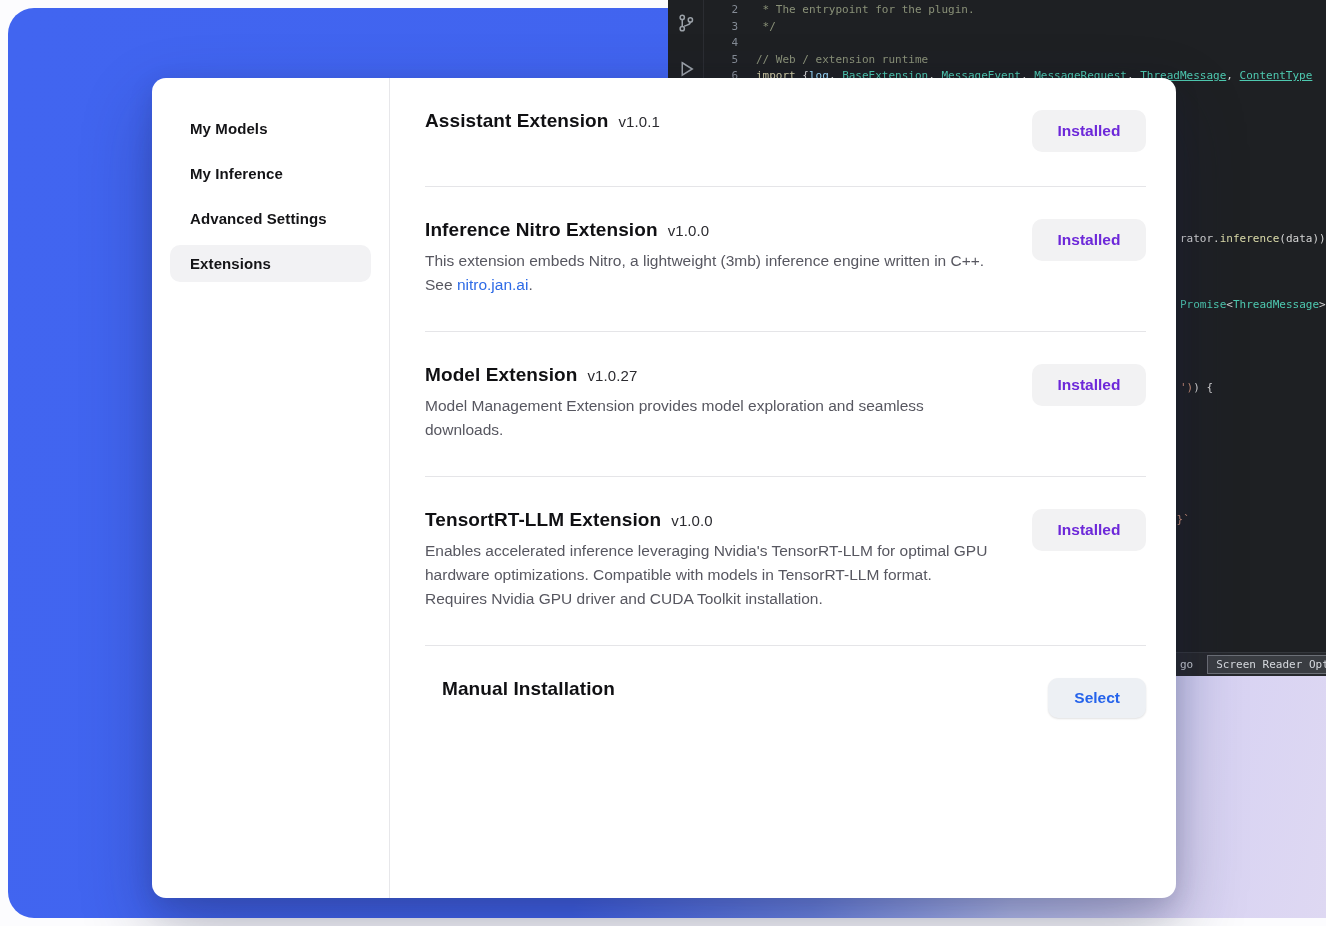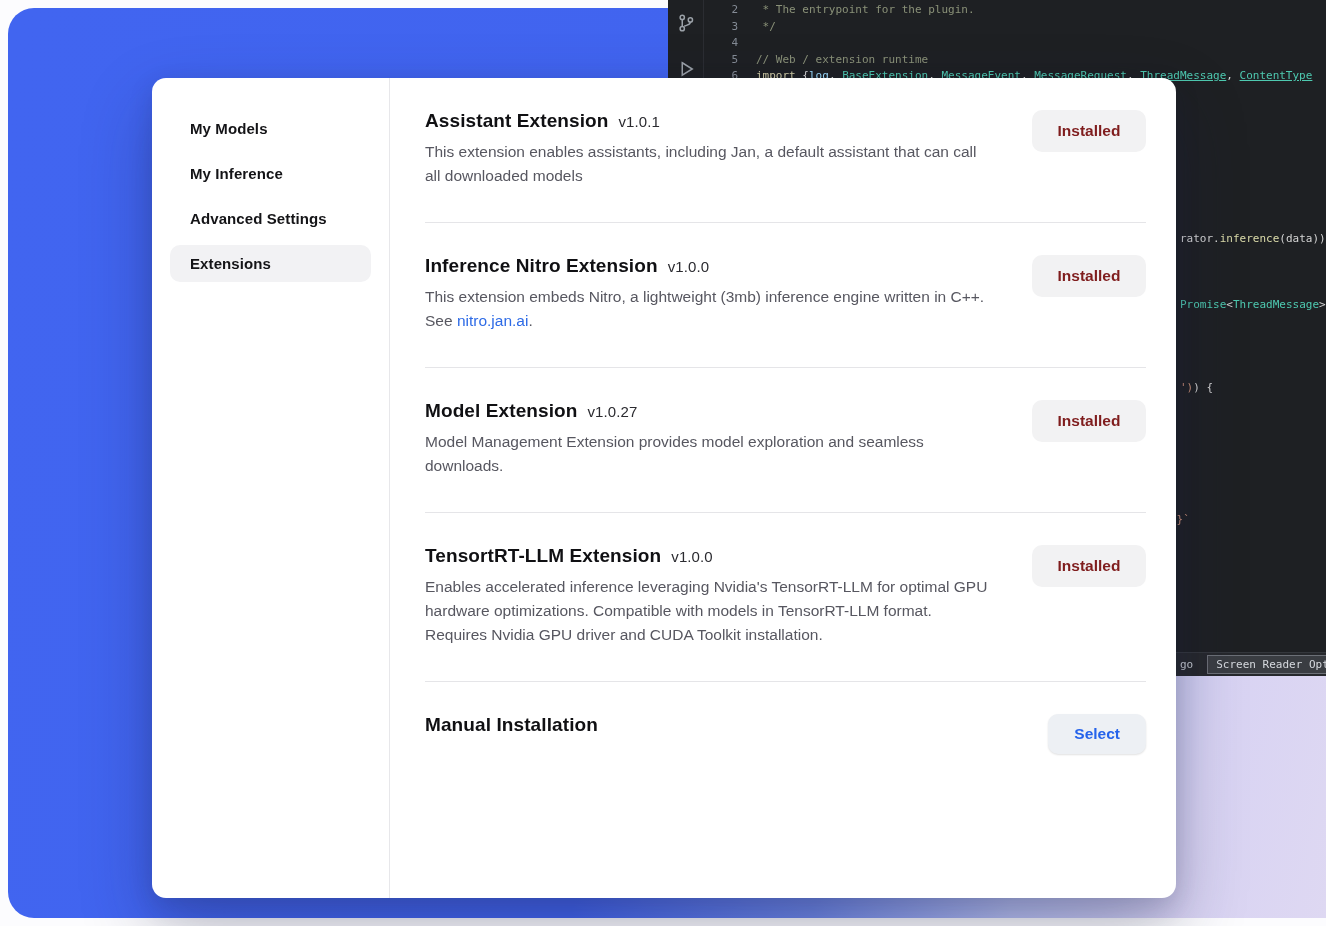--- a/index.html
+++ b/index.html
@@ -62,30 +62,30 @@
     padding:10px 20px; border-radius:10px; font-size:15px; font-weight:700;
     color:#141417; margin-bottom:8px; cursor:pointer; letter-spacing:.1px;
   }
   .side-item.active { background:#f2f2f4; }
 
   .content { flex:1; padding:0 30px 0 35px; }
   .row {
     display:flex; justify-content:space-between; align-items:flex-start;
     padding:32px 0 34px; border-bottom:1px solid #e5e5e8;
   }
-  .row:last-child { border-bottom:none; padding-bottom:0; }
+  .row:last-child { border-bottom:none; padding-bottom:0;margin-left:17px; }
   .row-title { font-size:19px; font-weight:700; color:#101013; display:flex; align-items:baseline; gap:10px; letter-spacing:.1px; }
   .ver { font-size:15px; font-weight:400; color:#2b2b30;text-align:center; }
   .row-desc { margin-top:8px; font-size:15.5px; line-height:24px; color:#575760; max-width:570px; }
   .link { color:#2e6be6; cursor:pointer; }
   .btn {
     border:none; border-radius:10px; font-family:inherit; font-size:15.5px;
     font-weight:600; padding:12px 22px; flex:0 0 auto;
   }
-  .btn.installed { background:#f2f2f3; color:#7f1d1d; min-width:114px; text-align:center; cursor:default; }
+  .btn.installed { background:#f2f2f3; color:#6d28d9; min-width:114px; text-align:center; cursor:default; }
   .btn.select { background:#edf0f4; color:#2563eb; font-weight:700; padding:11px 26px; cursor:pointer; box-shadow:0 1px 2px rgba(0,0,0,.12); }
 </style>
 </head>
 <body>
 
 <div class="stage">
 
   <div class="wallpaper"></div>
 
   <div class="editor">
@@ -135,21 +135,20 @@
     </aside>
 
     <main class="content">
 
       <section class="row">
         <div class="row-text">
           <h3 class="row-title">
             <span>Assistant Extension</span>
             <span class="ver">v1.0.1</span>
           </h3>
-          <p class="row-desc">This extension enables assistants, including Jan, a default assistant that can call all downloaded models</p>
         </div>
         <button class="btn installed">Installed</button>
       </section>
 
       <section class="row">
         <div class="row-text">
           <h3 class="row-title">
             <span>Inference Nitro Extension</span>
             <span class="ver">v1.0.0</span>
           </h3>

